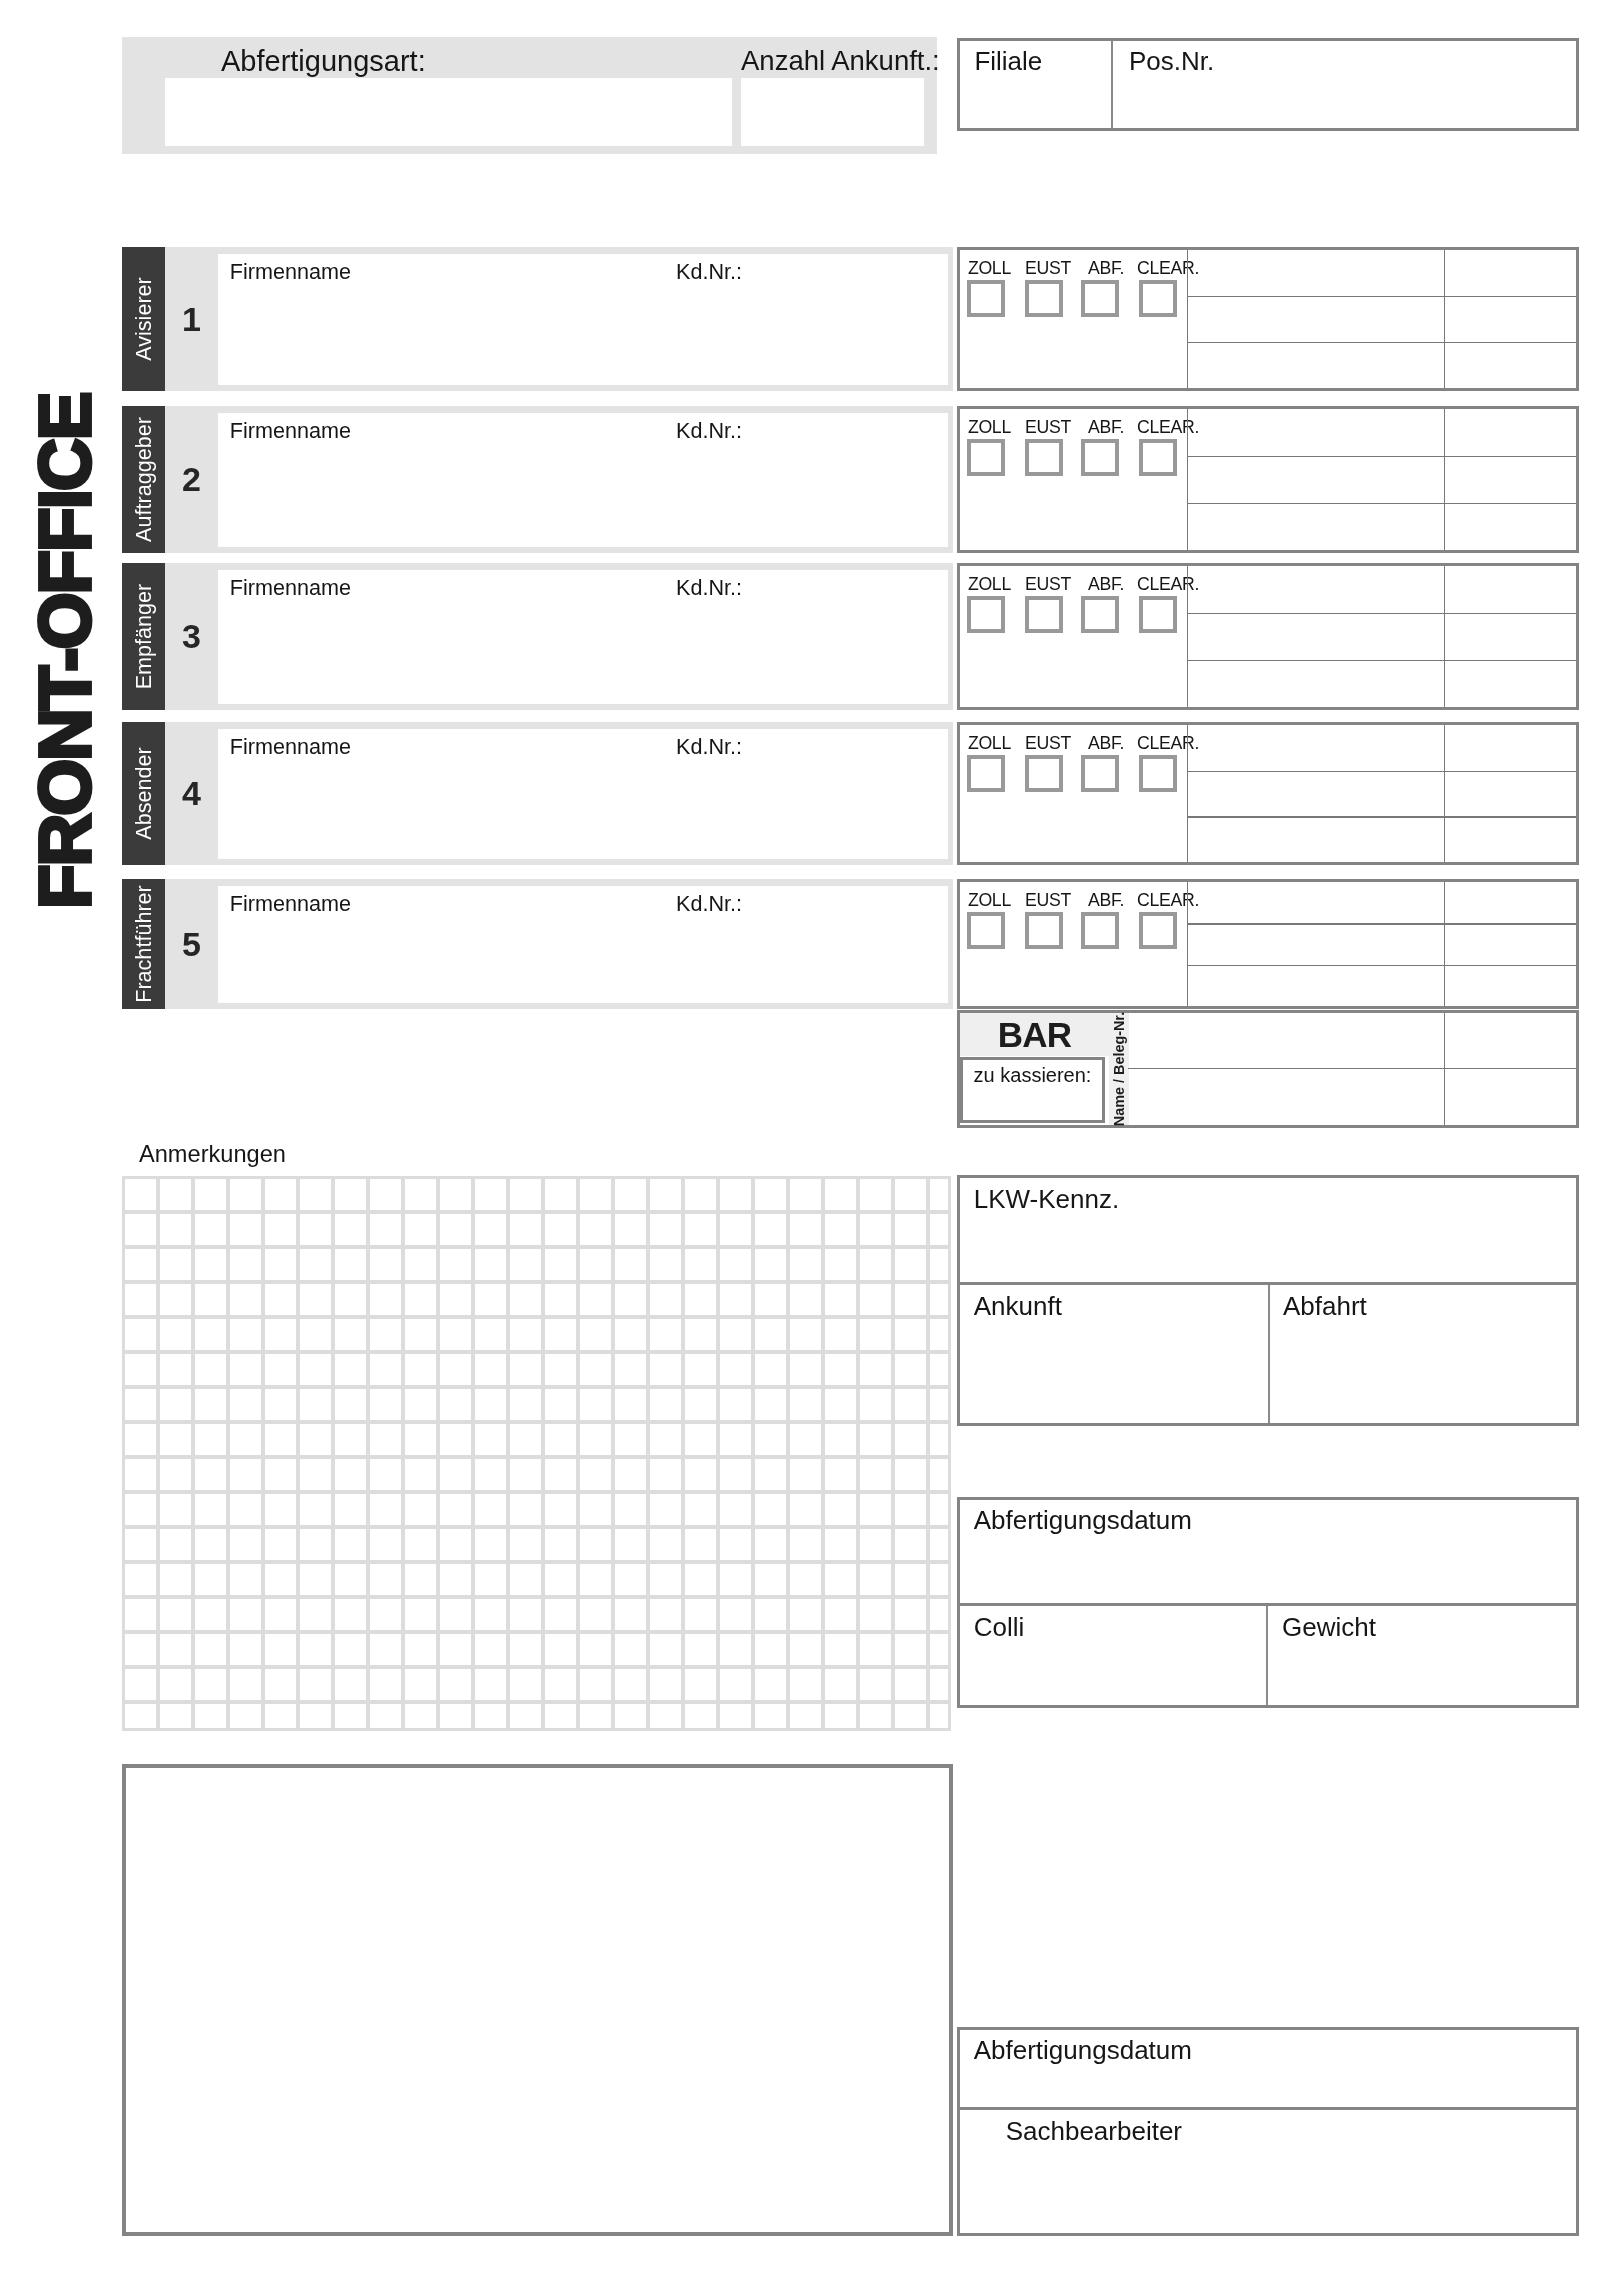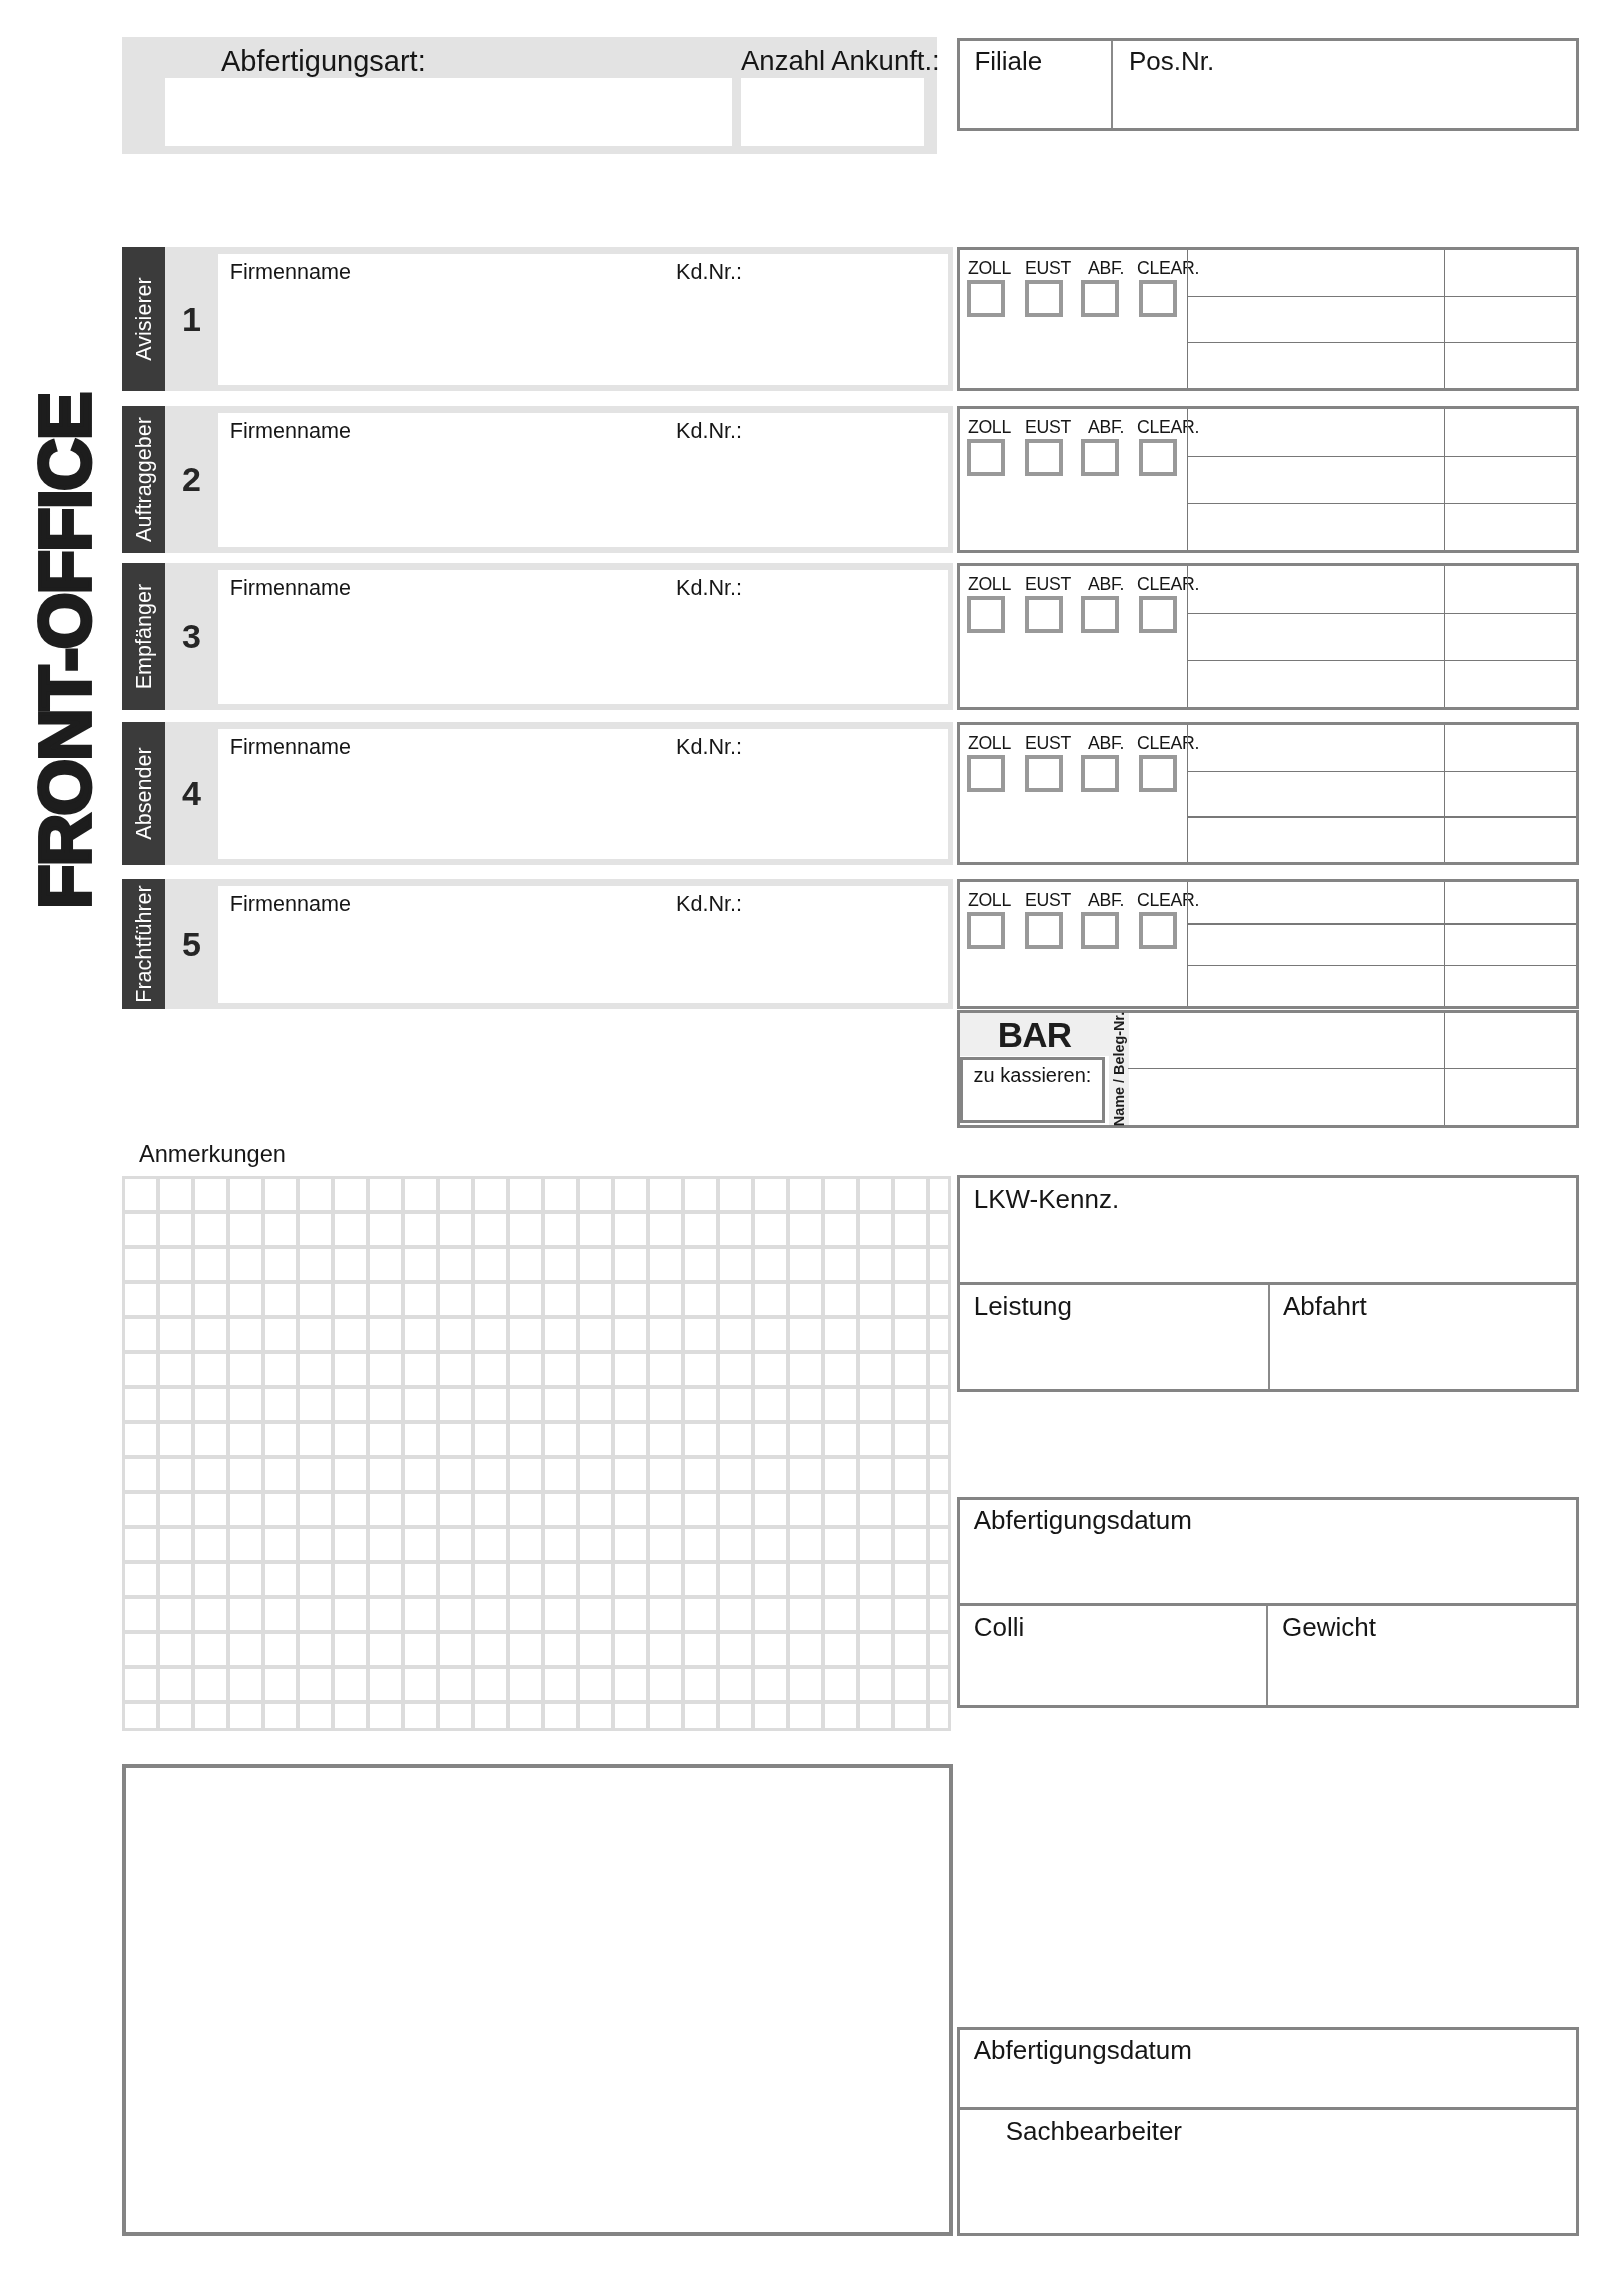--- a/index.html
+++ b/index.html
@@ -271,26 +271,26 @@
     </div>
     <div class="vline" style="left:484px;"></div>
     <div class="hline" style="left:168px;right:0;top:55px;"></div>
     <div class="colzone" style="left:169px;width:315px;"></div>
     <div class="colzone" style="left:486px;right:0;"></div>
   </div>
 
   <span class="anm-lbl">Anmerkungen</span>
   <div class="grid"></div>
 
-  <div class="frame" style="left:957px;top:1175px;width:622px;height:217px;">
+  <div class="frame" style="left:957px;top:1175px;width:622px;height:251px;">
     <span class="lbl-md" style="left:13.7px;top:5.9px;">LKW-Kennz.</span>
     <div class="colzone" style="left:0;right:0;height:104px;"></div>
     <div class="hdiv-thick" style="left:0;right:0;top:104px;"></div>
     <div class="vdiv-thin" style="left:308px;top:107px;bottom:0;"></div>
-    <span class="lbl-md" style="left:13.7px;top:113px;">Leistung</span>
+    <span class="lbl-md" style="left:13.7px;top:113px;">Ankunft</span>
     <span class="lbl-md" style="left:323px;top:113px;">Abfahrt</span>
     <div class="colzone" style="left:0;width:308px;top:107px;"></div>
     <div class="colzone" style="left:310px;right:0;top:107px;"></div>
   </div>
 
   <div class="frame" style="left:957px;top:1497px;width:622px;height:211px;">
     <span class="lbl-md" style="left:13.7px;top:5.2px;">Abfertigungsdatum</span>
     <div class="colzone" style="left:0;right:0;height:103px;"></div>
     <div class="hdiv-thick" style="left:0;right:0;top:103px;"></div>
     <div class="vdiv-thin" style="left:306px;top:106px;bottom:0;"></div>

